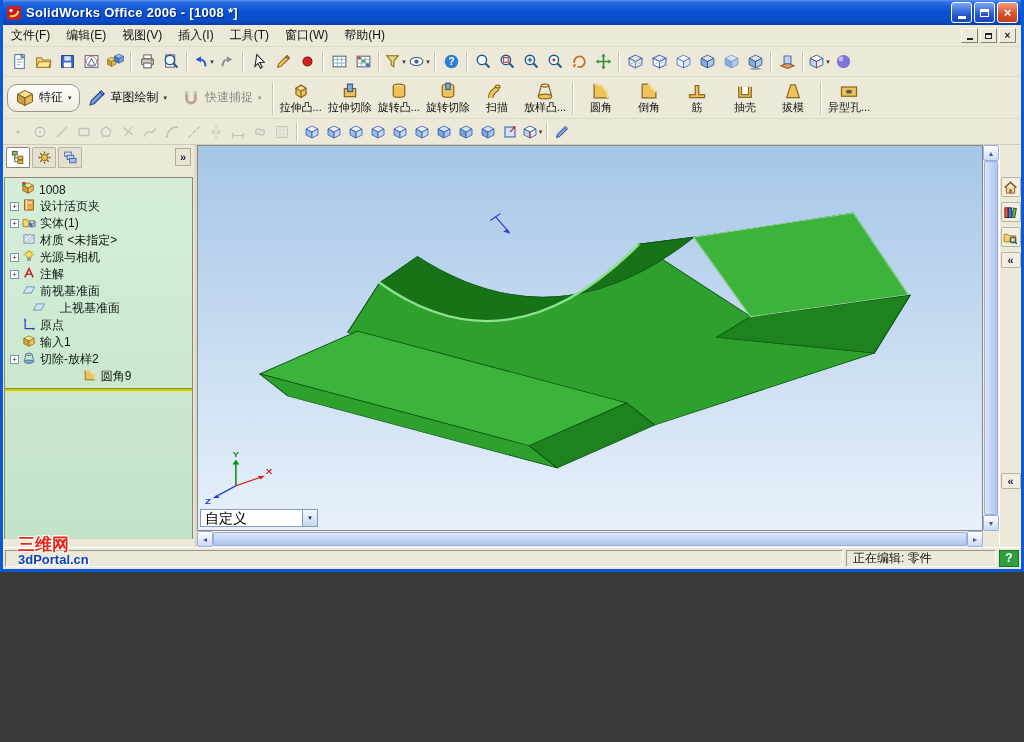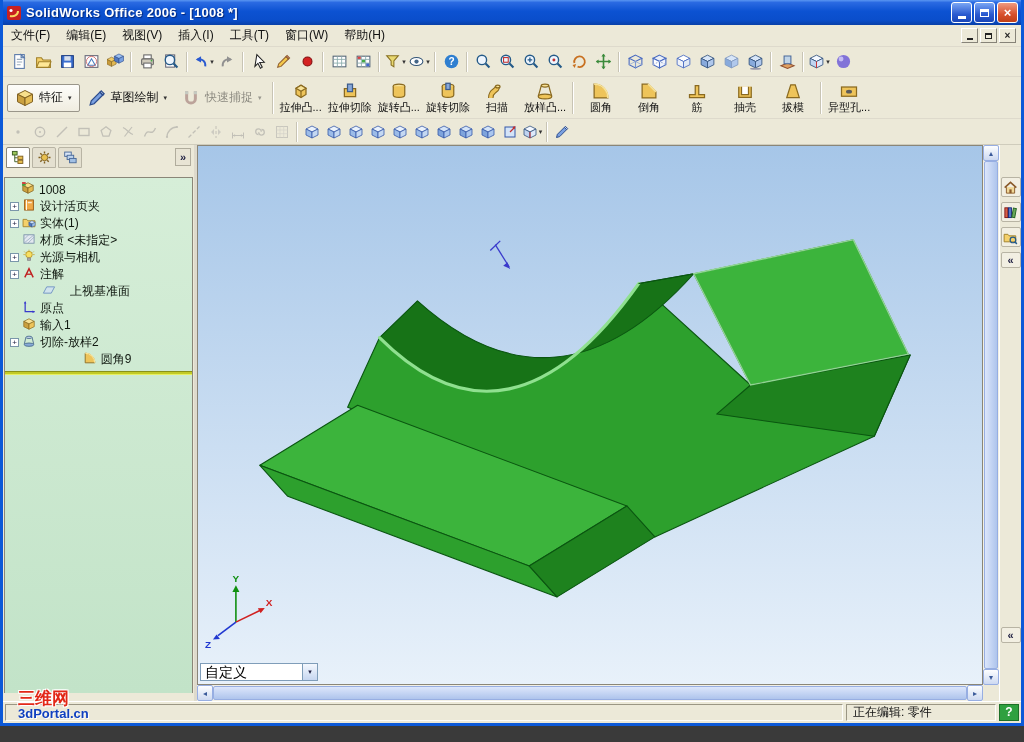--- a/index.html
+++ b/index.html
@@ -1,17 +1,17 @@
 <!DOCTYPE html>
 <html style="--c-titlebar_blue: #0c52d2; --c-chrome: #ece9d8; --c-viewport_top: #a6c6e8; --c-viewport_bottom: #e8f1fa; --c-tree_top: #d6eed8; --c-tree_bottom: #c2e3c8; --c-model_top: #3cb43c; --c-model_front: #2da02d; --c-model_side: #1e821e; --c-model_dark: #177317; --c-model_highlight: #8fe08f; --c-rollback_bar: #c2ca28; --c-status_help_green: #2fa040; --c-watermark_red: #e22818; --c-watermark_blue: #1040c0;"><head>
 <meta charset="utf-8">
 <style>
 *{margin:0;padding:0;box-sizing:border-box}
 body{width:1024px;height:742px;font-family:"Liberation Sans","DejaVu Sans",sans-serif;overflow:hidden;background:#3a3a3a}
-.window{position:relative;width:1024px;height:726px;display:flex;flex-direction:column;background:#ece9d8;border-left:3px solid #0c59d8;border-right:3px solid #0c59d8;border-bottom:3px solid #0c59d8}
+.window{position:relative;width:1024px;height:572px;display:flex;flex-direction:column;background:#ece9d8;border-left:3px solid #0c59d8;border-right:3px solid #0c59d8;border-bottom:3px solid #0c59d8}
 .titlebar{height:25px;flex:0 0 25px;display:flex;align-items:center;gap:4px;padding:0 3px;background:linear-gradient(180deg,#5a96f2 0%,#2a6ae2 10%,#0c52d2 45%,#0a4ecb 80%,#0940a8 100%)}
 .tb-appicon{width:16px;height:16px;flex:0 0 16px}
 .tb-title{flex:1;color:#fff;font-size:13px;font-weight:bold;letter-spacing:.3px;text-shadow:1px 1px 1px rgba(0,20,80,.7);white-space:nowrap;overflow:hidden}
 .tb-btns{display:flex;gap:2px}
 .cap-btn{width:21px;height:21px;border:1px solid #fff;border-radius:3px;background:linear-gradient(180deg,#7aa6f4,#2a5ad0 60%,#1a46b8);display:flex;align-items:center;justify-content:center;color:#fff;font-size:13px;font-weight:bold;line-height:1}
 .cap-btn.close{background:linear-gradient(180deg,#f09a80,#d8502c 60%,#c04018)}
 .g-min{width:8px;height:3px;background:#fff;margin-top:10px}
 .g-rest{width:9px;height:8px;border:1px solid #fff;border-top-width:3px}
 .menubar{height:22px;flex:0 0 22px;display:flex;align-items:center;font-size:12px;border-bottom:1px solid #dedacc;background:#ece9d8}
 .menu-items{display:flex}
@@ -25,21 +25,21 @@
 .tb2{height:42px;flex:0 0 42px;border-bottom:1px solid #dedacc}
 .tb3{height:26px;flex:0 0 26px;border-bottom:1px solid #cfccbc}
 .icon-btn{width:24px;height:24px;display:flex;align-items:center;justify-content:center}
 .tb3 .icon-btn{width:22px;height:22px}
 .tsep{width:2px;height:20px;border-left:1px solid #c8c4b4;border-right:1px solid #fff;margin:0 3px}
 .tb2 .tsep{height:32px}
 .drop{font-size:7px;color:#333;margin-left:1px}
 .disabled{opacity:.45;filter:grayscale(60%)}
 .feat-btn{display:flex;flex-direction:column;align-items:center;justify-content:center;min-width:48px;height:40px;font-size:11px;padding:0 3px;color:#111;white-space:nowrap}
 .feat-btn.h{flex-direction:row;gap:4px;height:28px;font-size:12px;padding:0 7px}
-.feat-btn.active{background:linear-gradient(180deg,#fdfdfa,#f0ede0);border:1px solid #9a968a;border-radius:2px}
+.feat-btn.active{background:linear-gradient(180deg,#fdfdfa,#f0ede0);border:1px solid #9a968a;border-radius:10px}
 .blabel{line-height:1.2}
 .ibx{display:flex;align-items:center;justify-content:center}
 .main{flex:1;display:flex;min-height:0}
 .left-panel{width:194px;flex:0 0 194px;display:flex;flex-direction:column;border-right:3px solid #dedacc;background:#ece9d8}
 .panel-tabs{height:24px;flex:0 0 24px;display:flex;align-items:center;gap:2px;padding:1px 3px}
 .ptab{width:24px;height:21px;display:flex;align-items:center;justify-content:center;border:1px solid #b8b4a4;background:#e4e0d0;border-radius:2px 2px 0 0}
 .ptab.active{background:#fff;border-color:#8a8678}
 .pcollapse{margin-left:auto;width:16px;height:18px;display:flex;align-items:center;justify-content:center;font-size:11px;font-weight:bold;color:#224;border:1px solid #b0ac9c;background:#e8e4d4}
 .tree{flex:1;background:linear-gradient(180deg,var(--c-tree_top,#d6eed8),var(--c-tree_bottom,#c2e3c8));border:1px solid #8a8678;border-bottom:none;margin:8px 1px;padding-top:3px;font-size:12px;overflow:hidden}
 .trow{display:flex;align-items:center;height:17px;gap:3px;white-space:nowrap}
@@ -860,21 +860,28 @@
             <span class="tlabel">光源与相机</span>
           </div>
           <div class="trow" style="padding-left: 3px;">
             <span class="expander">+</span>
             <span class="ticon"><svg viewBox="0 0 16 16" width="14" height="14" xmlns="http://www.w3.org/2000/svg">
                 <path d="M3.2 13L8 3l4.8 10" fill="none" stroke="#c02020" stroke-width="1.7"></path>
                 <path d="M5.2 9.4h5.6" stroke="#c02020" stroke-width="1.5"></path>
               </svg></span>
             <span class="tlabel">注解</span>
           </div>
-          <div class="trow" style="padding-left: 13px; gap: 13px;">
+          <div class="trow" style="padding-left: 3px;">
+            <span class="expander none"></span>
+            <span class="ticon"><svg viewBox="0 0 16 16" width="14" height="14" xmlns="http://www.w3.org/2000/svg">
+                <path d="M1.6 11.6l3.8-7.2h9l-3.8 7.2z" fill="#cfe0f4" fill-opacity=".75" stroke="#6a8fc0"></path>
+              </svg></span>
+            <span class="tlabel">前视基准面</span>
+          </div>
+          <div class="trow" style="padding-left: 3px; gap: 13px;">
             <span class="expander none"></span>
             <span class="ticon"><svg viewBox="0 0 16 16" width="14" height="14" xmlns="http://www.w3.org/2000/svg">
                 <path d="M1.6 11.6l3.8-7.2h9l-3.8 7.2z" fill="#cfe0f4" fill-opacity=".75" stroke="#6a8fc0"></path>
               </svg></span>
             <span class="tlabel">上视基准面</span>
           </div>
           <div class="trow" style="padding-left: 3px;">
             <span class="expander none"></span>
             <span class="ticon"><svg viewBox="0 0 16 16" width="14" height="14" xmlns="http://www.w3.org/2000/svg">
                 <path d="M3.6 2.6v10.8h10.8" fill="none" stroke="#3838cc" stroke-width="1.4"></path>

